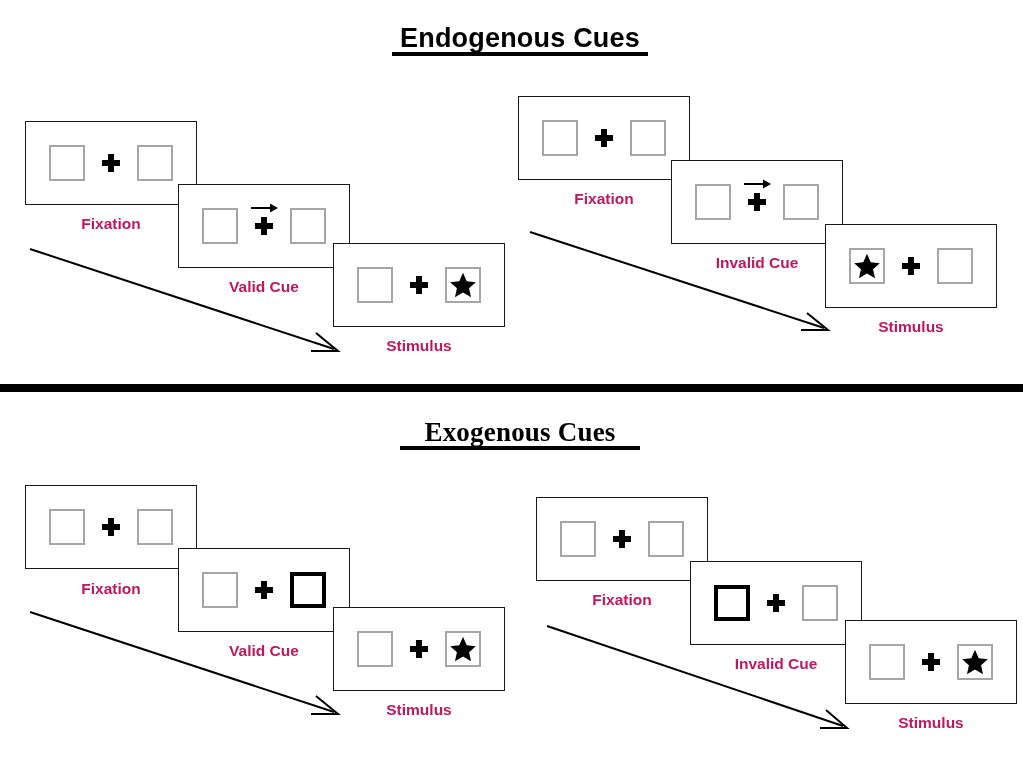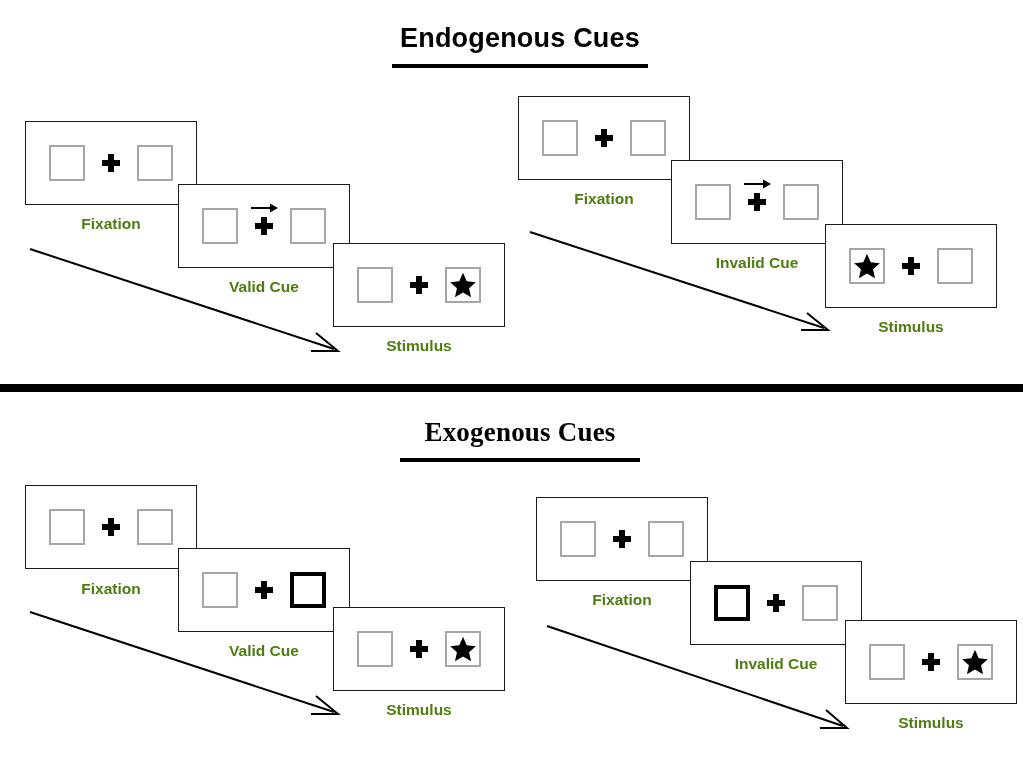--- a/index.html
+++ b/index.html
@@ -5,21 +5,21 @@
   html,body{margin:0;padding:0;background:#ffffff;}
   body{width:1023px;height:767px;position:relative;overflow:hidden;
        font-family:"Liberation Sans","DejaVu Sans",sans-serif;color:#000;}
 
   .stage{position:absolute;left:0;top:0;width:1023px;height:767px;}
 
   
   .sec-title{
     position:absolute;font-weight:bold;font-size:27px;letter-spacing:.2px;
     text-align:center;white-space:nowrap;color:#000;
-    border-bottom:4px solid #000;padding-bottom:12px;line-height:1.05;
+    border-bottom:4px solid #000;padding-bottom:0;line-height:1.05;
   }
 
   
   .divider{position:absolute;background:#000;}
 
   
   .frame{
     position:absolute;background:#ffffff;border:1px solid #1a1a1a;
     box-sizing:border-box;
   }
@@ -47,21 +47,21 @@
 
   
   .star{display:block;width:28px;height:28px;}
 
   
   .cue-arrow{position:absolute;width:30px;height:12px;pointer-events:none;}
 
   
   .label{
     position:absolute;font-weight:bold;font-size:15.5px;white-space:nowrap;
-    color:#4d7c0f;text-align:center;
+    color:#be185d;text-align:center;
   }
 
   
   .flow{position:absolute;overflow:visible;}
 </style>
 </head>
 <body>
 
 <div class="stage">
 

